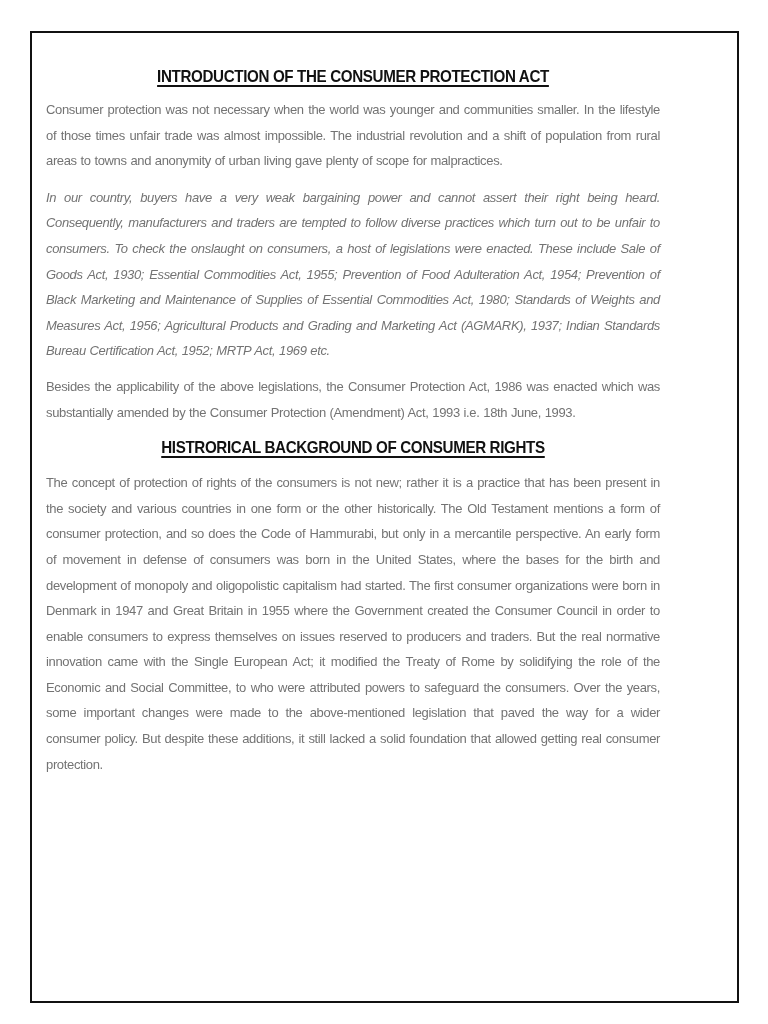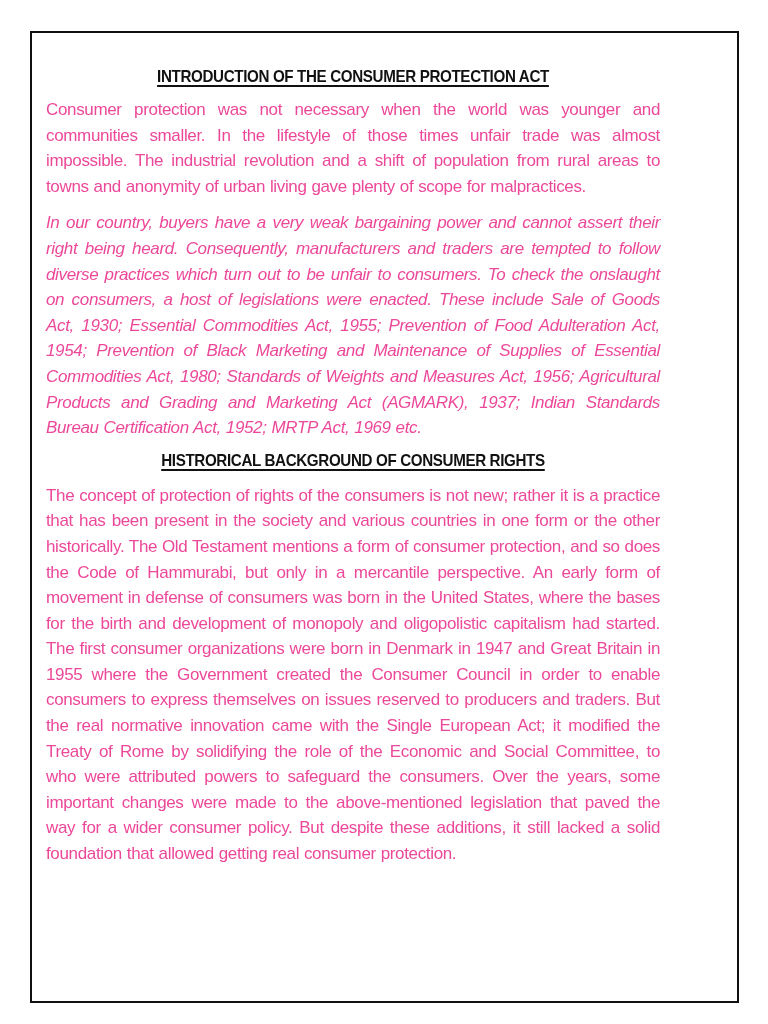--- a/index.html
+++ b/index.html
@@ -41,41 +41,42 @@
       text-decoration-thickness: 1.5px;
       margin: 0;
       letter-spacing: -0.4px;
       transform: scaleX(0.92);
       transform-origin: center;
       color: #111111;
     }
     .heading-1 { margin-top: 3px; margin-bottom: 11px; }
     .heading-2 { margin-top: 0px; margin-bottom: 13px; }
     .para {
-      font-size: 17px;
+      font-size: 13px;
       line-height: 25.6px;
       text-align: justify;
       margin: 0 0 12px 0;
       letter-spacing: -0.35px;
       word-spacing: 0.5px;
-      color: #ec4899;
+      color: #737373;
     }
     .para-1 { margin-bottom: 11px; }
     .para-2 { margin-bottom: 10px; font-style: italic; }
     .para-3 { margin-bottom: 13px; }
   </style>
 </head>
 <body>
 
 <div class="page-frame"></div>
 
 <div class="content">
   <h1 class="heading heading-1">INTRODUCTION OF THE CONSUMER PROTECTION ACT</h1>
 
   <p class="para para-1">Consumer protection was not necessary when the world was younger and communities smaller. In the lifestyle of those times unfair trade was almost impossible. The industrial revolution and a shift of population from rural areas to towns and anonymity of urban living gave plenty of scope for malpractices.</p>
 
   <p class="para para-2">In our country, buyers have a very weak bargaining power and cannot assert their right being heard. Consequently, manufacturers and traders are tempted to follow diverse practices which turn out to be unfair to consumers. To check the onslaught on consumers, a host of legislations were enacted. These include Sale of Goods Act, 1930; Essential Commodities Act, 1955; Prevention of Food Adulteration Act, 1954; Prevention of Black Marketing and Maintenance of Supplies of Essential Commodities Act, 1980; Standards of Weights and Measures Act, 1956; Agricultural Products and Grading and Marketing Act (AGMARK), 1937; Indian Standards Bureau Certification Act, 1952; MRTP Act, 1969 etc.</p>
 
+  <p class="para para-3">Besides the applicability of the above legislations, the Consumer Protection Act, 1986 was enacted which was substantially amended by the Consumer Protection (Amendment) Act, 1993 i.e. 18th June, 1993.</p>
 
   <h2 class="heading heading-2">HISTRORICAL BACKGROUND OF CONSUMER RIGHTS</h2>
 
   <p class="para para-4">The concept of protection of rights of the consumers is not new; rather it is a practice that has been present in the society and various countries in one form or the other historically. The Old Testament mentions a form of consumer protection, and so does the Code of Hammurabi, but only in a mercantile perspective. An early form of movement in defense of consumers was born in the United States, where the bases for the birth and development of monopoly and oligopolistic capitalism had started. The first consumer organizations were born in Denmark in 1947 and Great Britain in 1955 where the Government created the Consumer Council in order to enable consumers to express themselves on issues reserved to producers and traders. But the real normative innovation came with the Single European Act; it modified the Treaty of Rome by solidifying the role of the Economic and Social Committee, to who were attributed powers to safeguard the consumers. Over the years, some important changes were made to the above-mentioned legislation that paved the way for a wider consumer policy. But despite these additions, it still lacked a solid foundation that allowed getting real consumer protection.</p>
 </div>
 
 </body></html>

